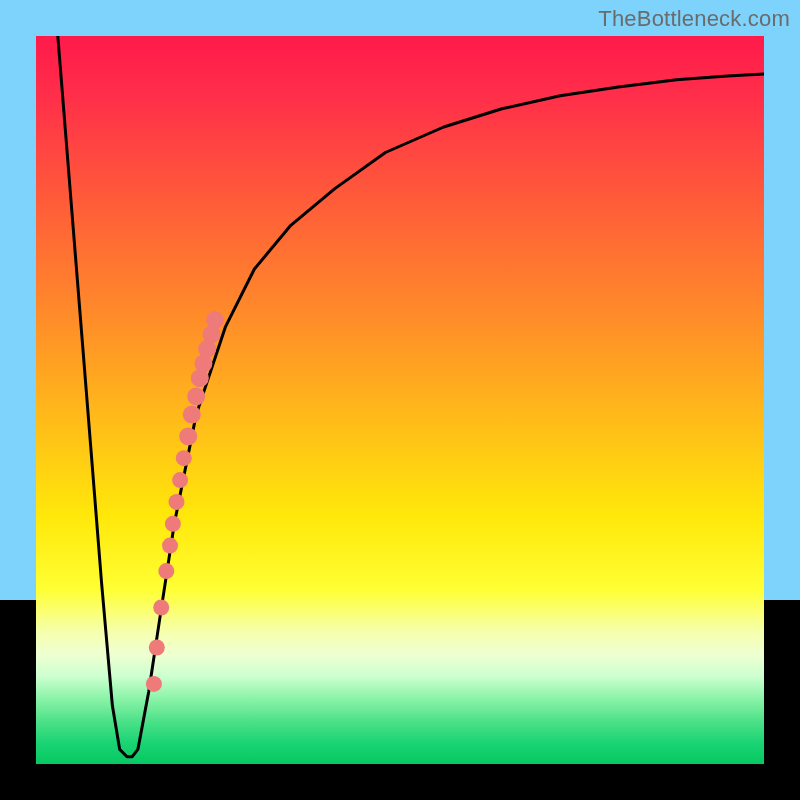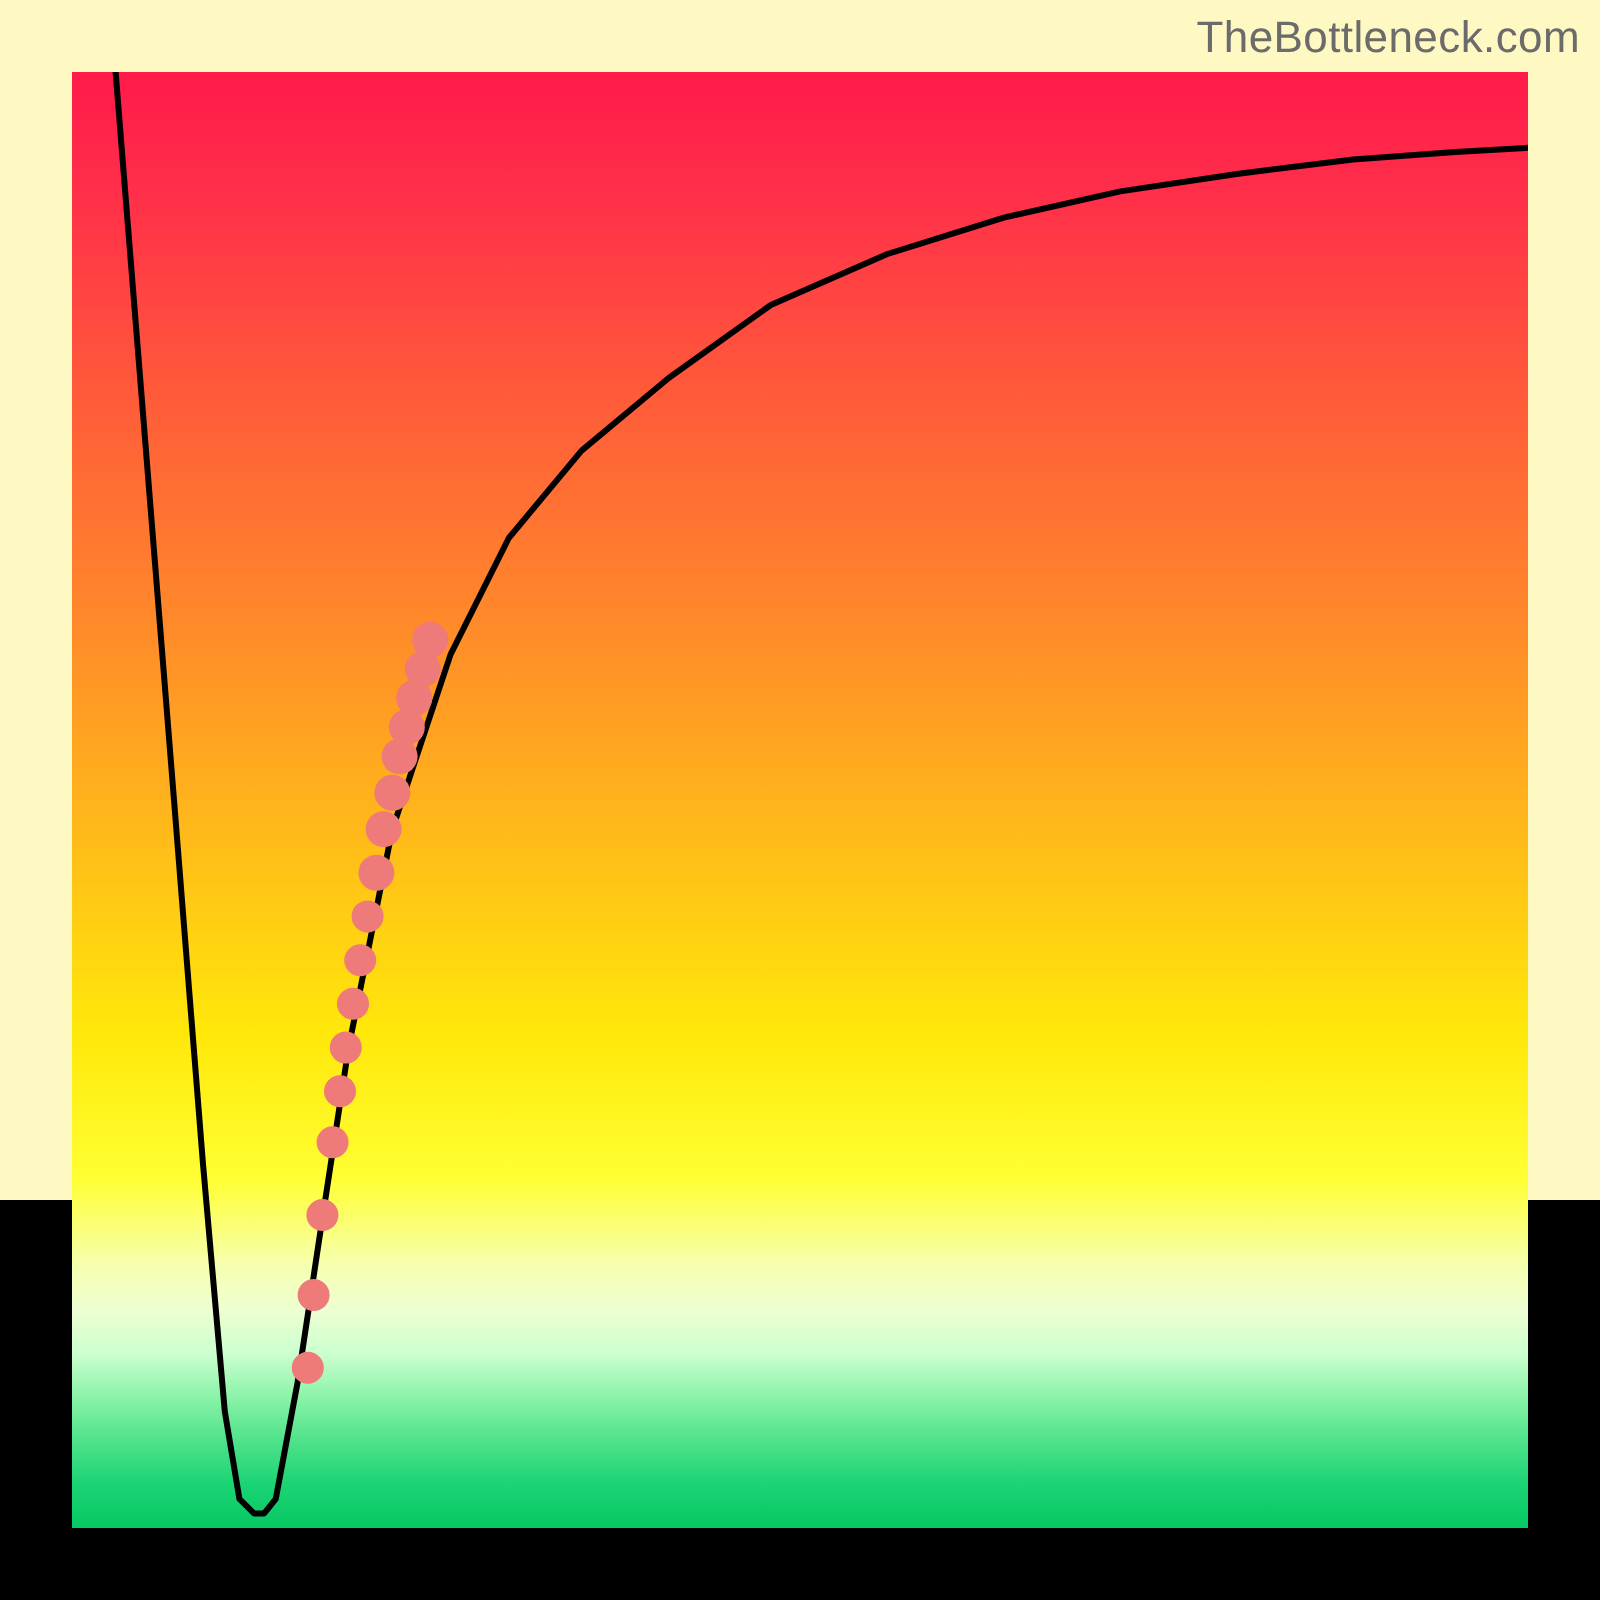--- a/index.html
+++ b/index.html
@@ -9,21 +9,21 @@
     height: 800px;
     overflow: hidden;
     background: #000;
   }
   .frame {
     position: absolute;
     left: 0;
     top: 0;
     width: 800px;
     height: 600px;
-    background: #fef9c3;
+    background: #7dd3fc;
   }
   .plot {
     position: absolute;
     left: 36px;
     top: 36px;
     width: 728px;
     height: 728px;
     overflow: hidden;
   }
   .gradient {

